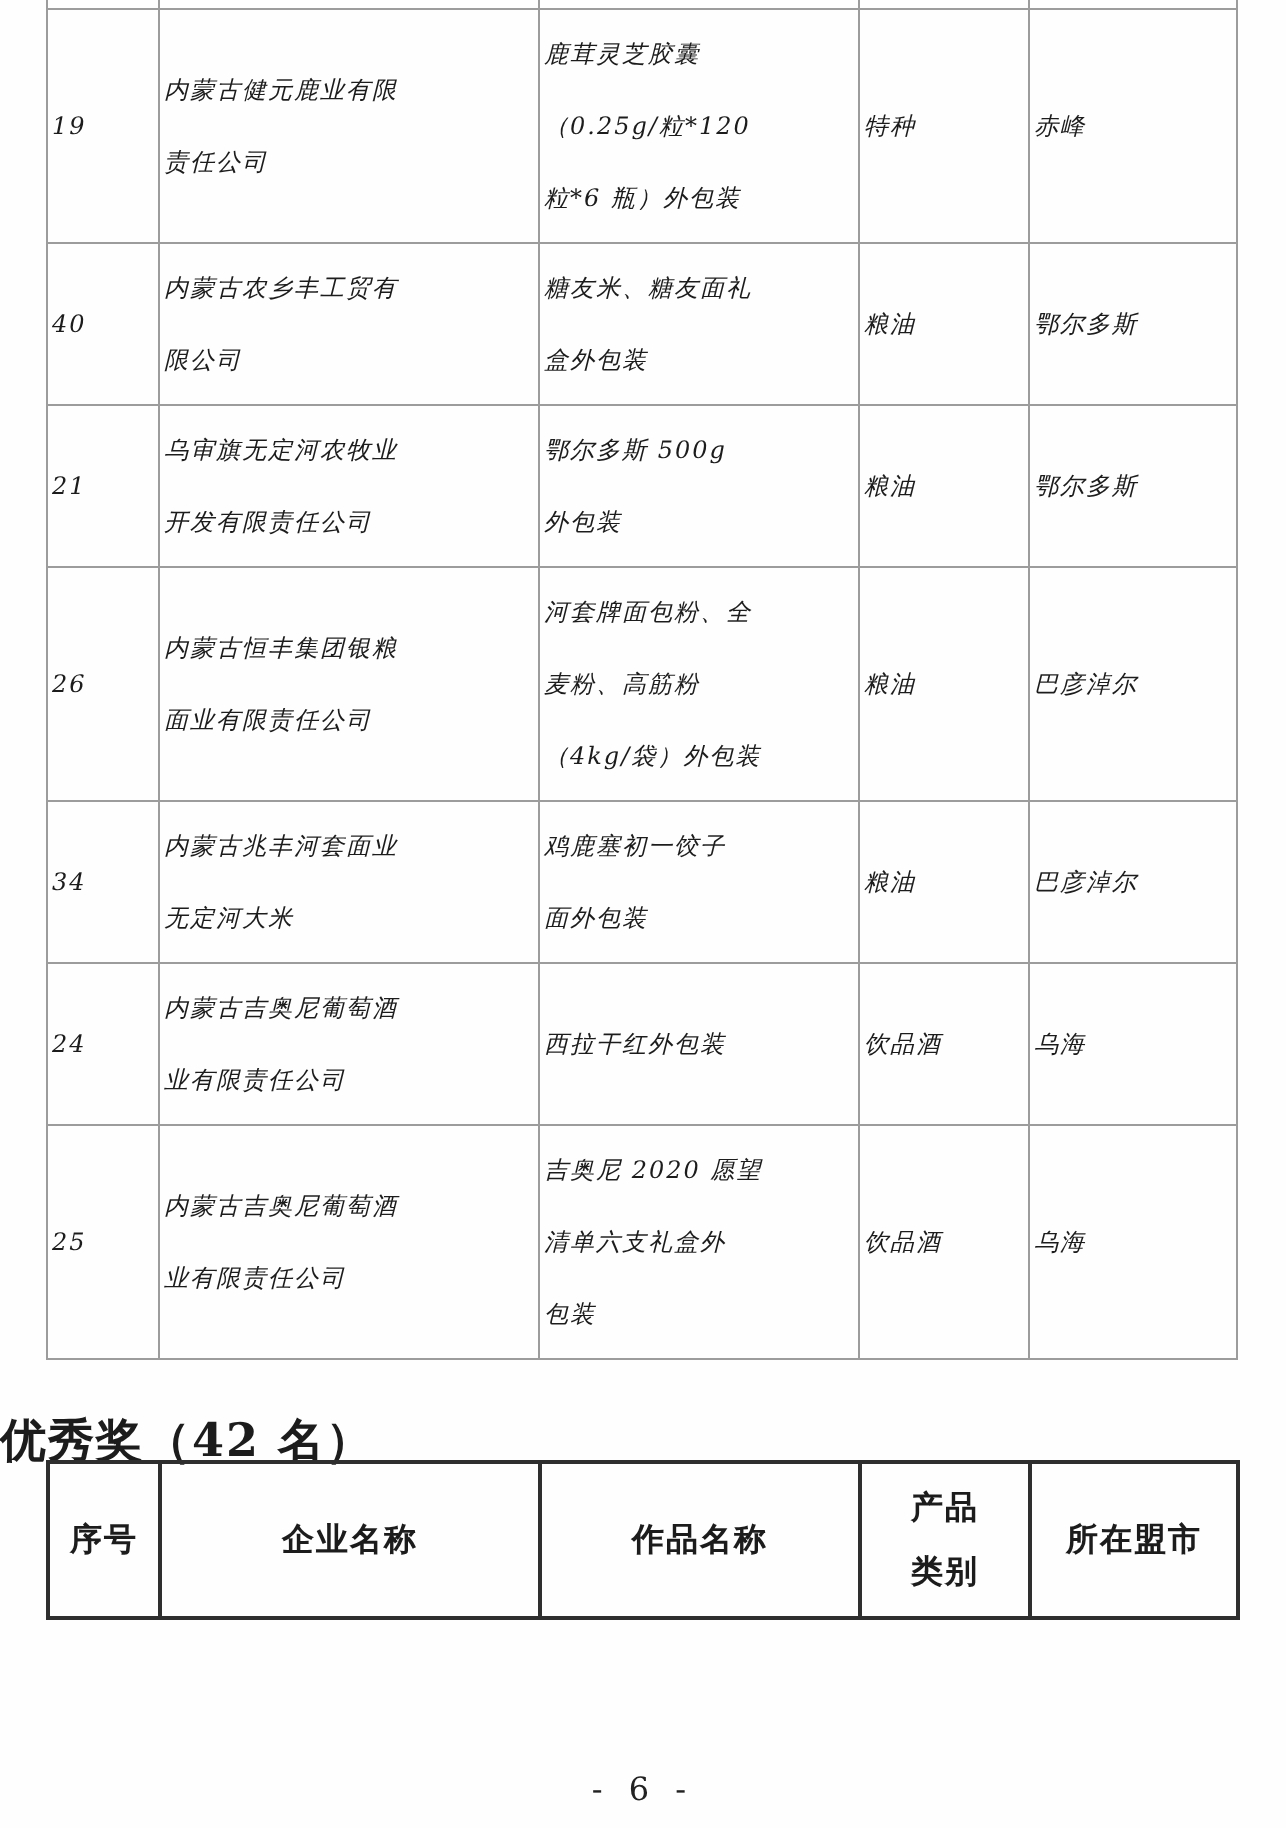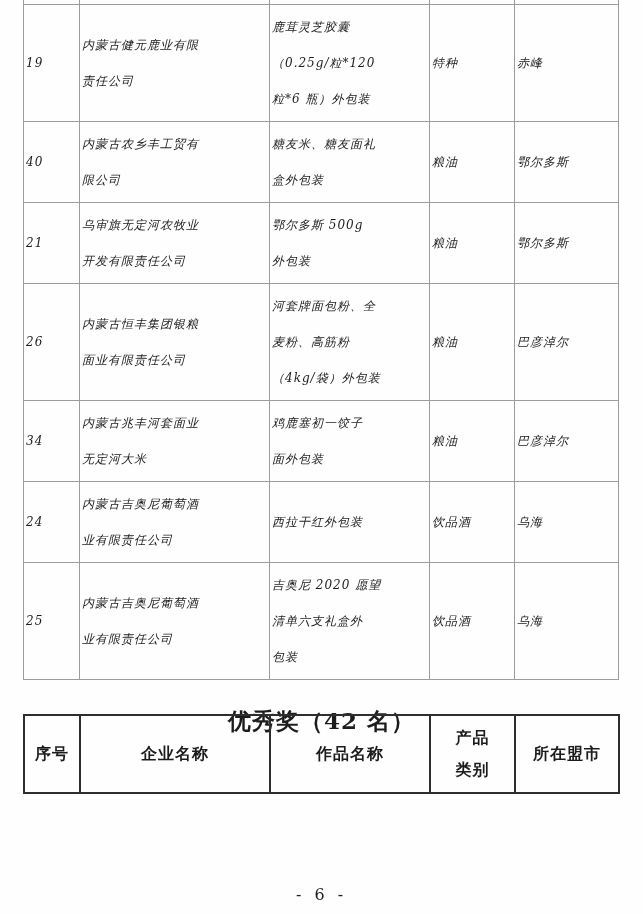--- a/index.html
+++ b/index.html
@@ -40,31 +40,31 @@
     height: 4px;
     padding: 0;
     line-height: 0;
   }
 
   
   .award-heading {
     position: absolute;
     top: 702px; left: 0;
     width: 643px;
-    text-align: center;
+    text-align: left;
     font-size: 23px;
     font-weight: bold;
     letter-spacing: 1px;
     line-height: 38px;
   }
 
   
   table.award {
     position: absolute;
-    left: 23px; top: 714px;
+    left: 23px; top: 730px;
     border-collapse: collapse;
     table-layout: fixed;
     width: 595px;
     padding-left: 17px;
   }
   table.award th {
     border: 2px solid #2e2e2e;
     height: 76px;
     text-align: center;
     vertical-align: middle;

